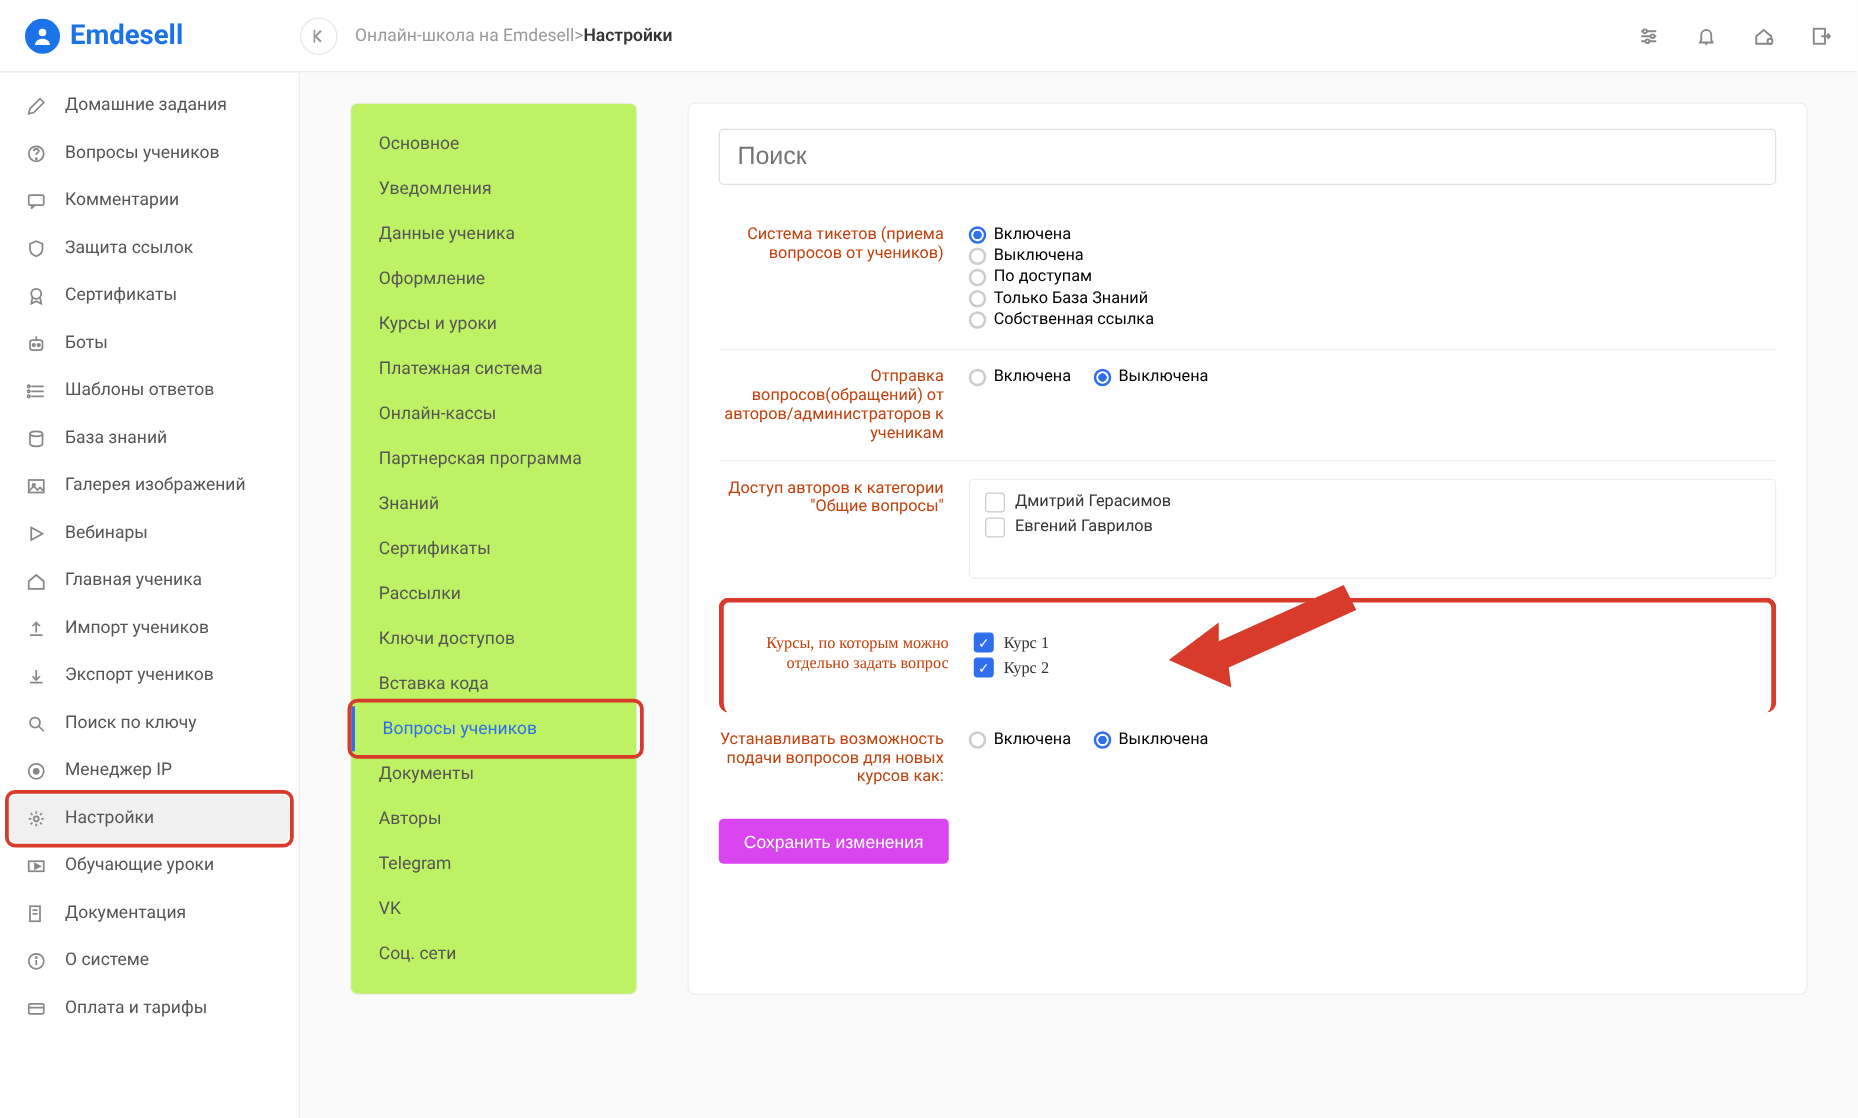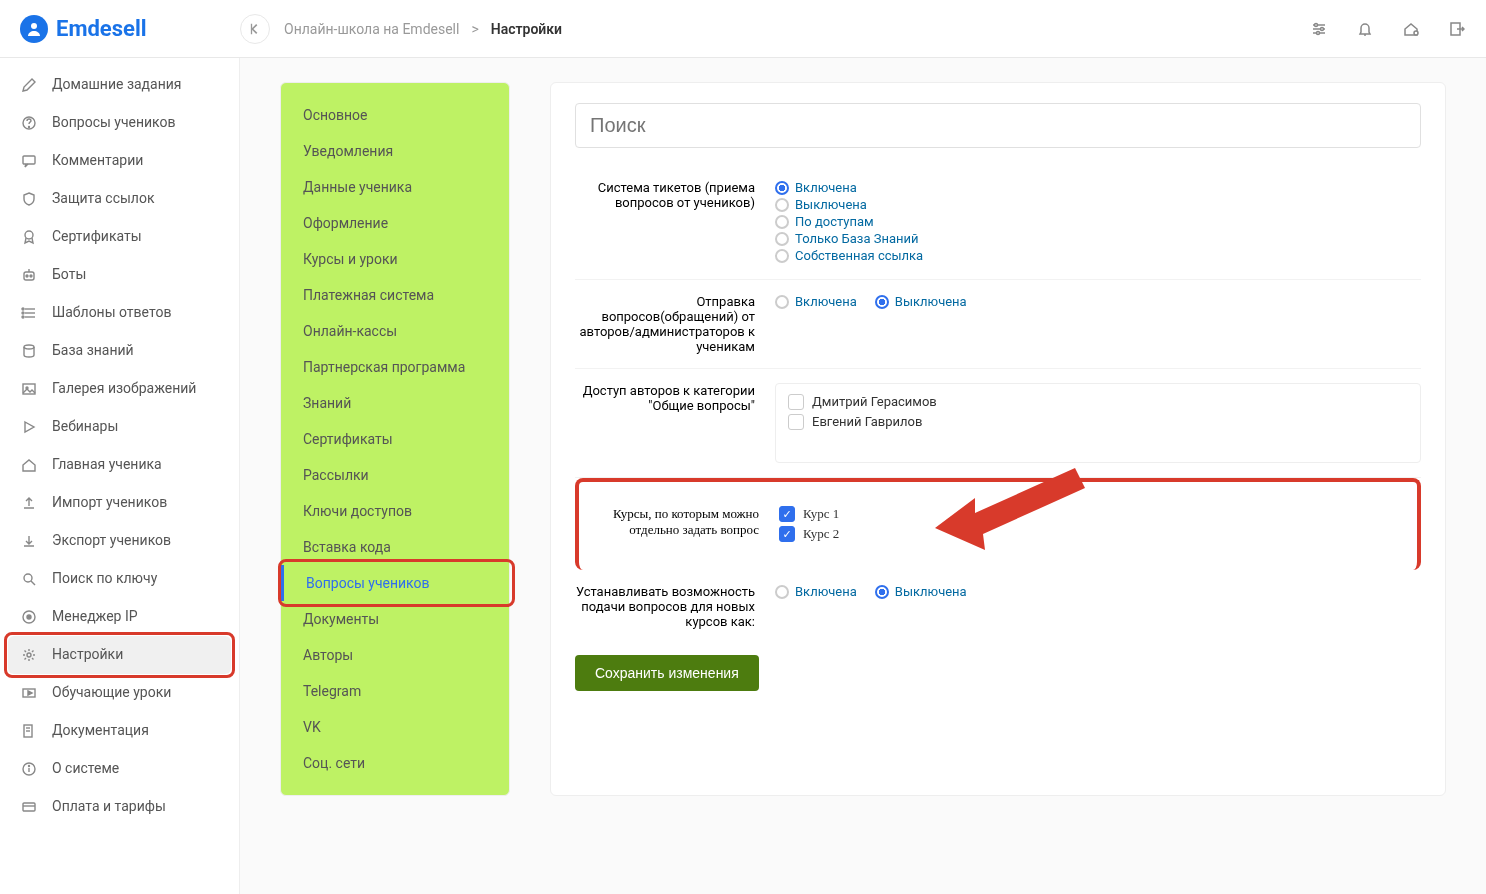--- a/index.html
+++ b/index.html
@@ -2,51 +2,51 @@
 <html><head>
 <meta charset="utf-8">
 <style>
 * { box-sizing: border-box; margin: 0; padding: 0; }
 body { font-family: -apple-system, BlinkMacSystemFont, "Segoe UI", Roboto, Arial, sans-serif; background: #fff; color: #333; font-size: 14px; }
 .topbar { display: flex; align-items: center; height: 58px; border-bottom: 1px solid #e8e8e8; padding: 0 20px 0 0; }
 .logo { display: flex; align-items: center; gap: 8px; width: 240px; padding-left: 20px; }
 .logo-badge { width: 28px; height: 28px; border-radius: 50%; background: #1a73e8; display: flex; align-items: center; justify-content: center; color: #fff; font-weight: bold; font-size: 18px; }
 .logo-text { font-size: 22px; font-weight: 700; color: #1a73e8; }
 .back-btn { width: 30px; height: 30px; border-radius: 50%; border: 1px solid #e8e8e8; background: #fff; display: flex; align-items: center; justify-content: center; cursor: pointer; color: #999; }
-.breadcrumb { display: flex; align-items: center; gap: 12px; margin-left: 14px; color: #999; }
+.breadcrumb { display: flex; align-items: center; margin-left: 14px; color: #999; }
 .breadcrumb .current { color: #333; font-weight: 600; }
 .top-icons { margin-left: auto; display: flex; gap: 28px; color: #888; }
 .top-icons span { cursor: pointer; width:18px; height:18px; display:flex; align-items:center; justify-content:center;}
 .layout { display: flex; }
 .sidebar { width: 240px; border-right: 1px solid #eee; padding: 8px 0; height: calc(100vh - 54px); overflow-y: auto; }
 .side-item { display: flex; align-items: flex-start; gap: 14px; padding: 10px 20px; color: #555; cursor: pointer; font-size: 14px; }
 .side-item.active { background: #f0f0f0; border-radius: 6px; margin: 0 8px; padding: 10px 12px; position: relative; }
 .side-item .icn { width: 18px; height: 18px; display: flex; align-items: center; justify-content: center; color: #888; flex-shrink:0;}
 .highlight-settings { position: absolute; inset: -4px; border: 3px solid #d83a2b; border-radius: 8px; pointer-events: none; }
 .content { flex: 1; background: #fafafa; padding: 24px 40px; overflow: auto; height: calc(100vh - 54px); }
 .inner { display: flex; gap: 40px; }
 .subnav { width: 230px; background: #bef264; border: 1px solid #eee; border-radius: 6px; padding: 14px 0; }
 .subnav-item { padding: 10px 22px; color: #555; cursor: pointer; font-size: 14px; position: relative; }
 .subnav-item.active { color: #2f6fed; border-left: 3px solid #2f6fed; }
 .highlight-subnav { position: absolute; left: -6px; right: -6px; top: -6px; bottom: -6px; border: 3px solid #d83a2b; border-radius: 8px; pointer-events: none; }
 .panel { flex: 1; background: #fff; border: 1px solid #eee; border-radius: 6px; padding: 20px 24px; }
 .search-box { width: 100%; border: 1px solid #e0e0e0; border-radius: 4px; padding: 10px 14px; font-size: 20px; color: #666; margin-bottom: 18px; }
 .row { display: flex; border-bottom: 1px solid #f2f2f2; padding: 14px 0; }
 .row:last-of-type { border-bottom: none; }
-.row-label { width: 200px; text-align: right; padding-right: 20px; color: #000000; font-size: 13px; }
+.row-label { width: 200px; text-align: right; padding-right: 20px; color: #c2410c; font-size: 13px; }
 .row-control { flex: 1; }
-.radio-line { display: flex; align-items: center; gap: 6px; margin-bottom: 2px; color: #0369a1; font-size: 13px; }
+.radio-line { display: flex; align-items: center; gap: 6px; margin-bottom: 2px; color: #000000; font-size: 13px; }
 .radio-dot { width: 14px; height: 14px; border-radius: 50%; border: 2px solid #ccc; display: inline-block; }
 .radio-dot.on { border-color: #2f6fed; background: radial-gradient(circle, #2f6fed 45%, #fff 50%); }
 .radios-inline { display: flex; gap: 18px; }
 .check-line { display: flex; align-items: flex-start; gap: 8px; margin-bottom: 4px; font-size: 13px; }
 .chk { width: 16px; height: 16px; border-radius: 3px; border: 1px solid #ccc; display: inline-flex; align-items: center; justify-content: center; color: #fff; font-size: 11px; }
 .chk.on { background: #2f6fed; border-color: #2f6fed; }
 .boxed { border: 1px solid #eee; border-radius: 4px; padding: 10px 12px; min-height: 80px; }
-.save-btn { background: #4d7c0f; color: #fff; border: none; border-radius: 4px; padding: 10px 20px; font-size: 14px; cursor: pointer; margin-top: 12px; }
+.save-btn { background: #d946ef; color: #fff; border: none; border-radius: 4px; padding: 10px 20px; font-size: 14px; cursor: pointer; margin-top: 12px; }
 .highlight-courses { border: 4px solid #d83a2b; border-radius: 8px; pointer-events: none; font-family: Liberation Serif, serif; }
 svg { display:block; }
 .row.highlight-courses .row-label, .row.highlight-courses .row-control { padding-top:10px; padding-bottom:10px;}
 .courses-wrap { position: relative; }
 .arrow-svg { position:absolute; left: 360px; top: -20px; }
 </style>
 </head>
 <body>
 
 <div class="topbar">

